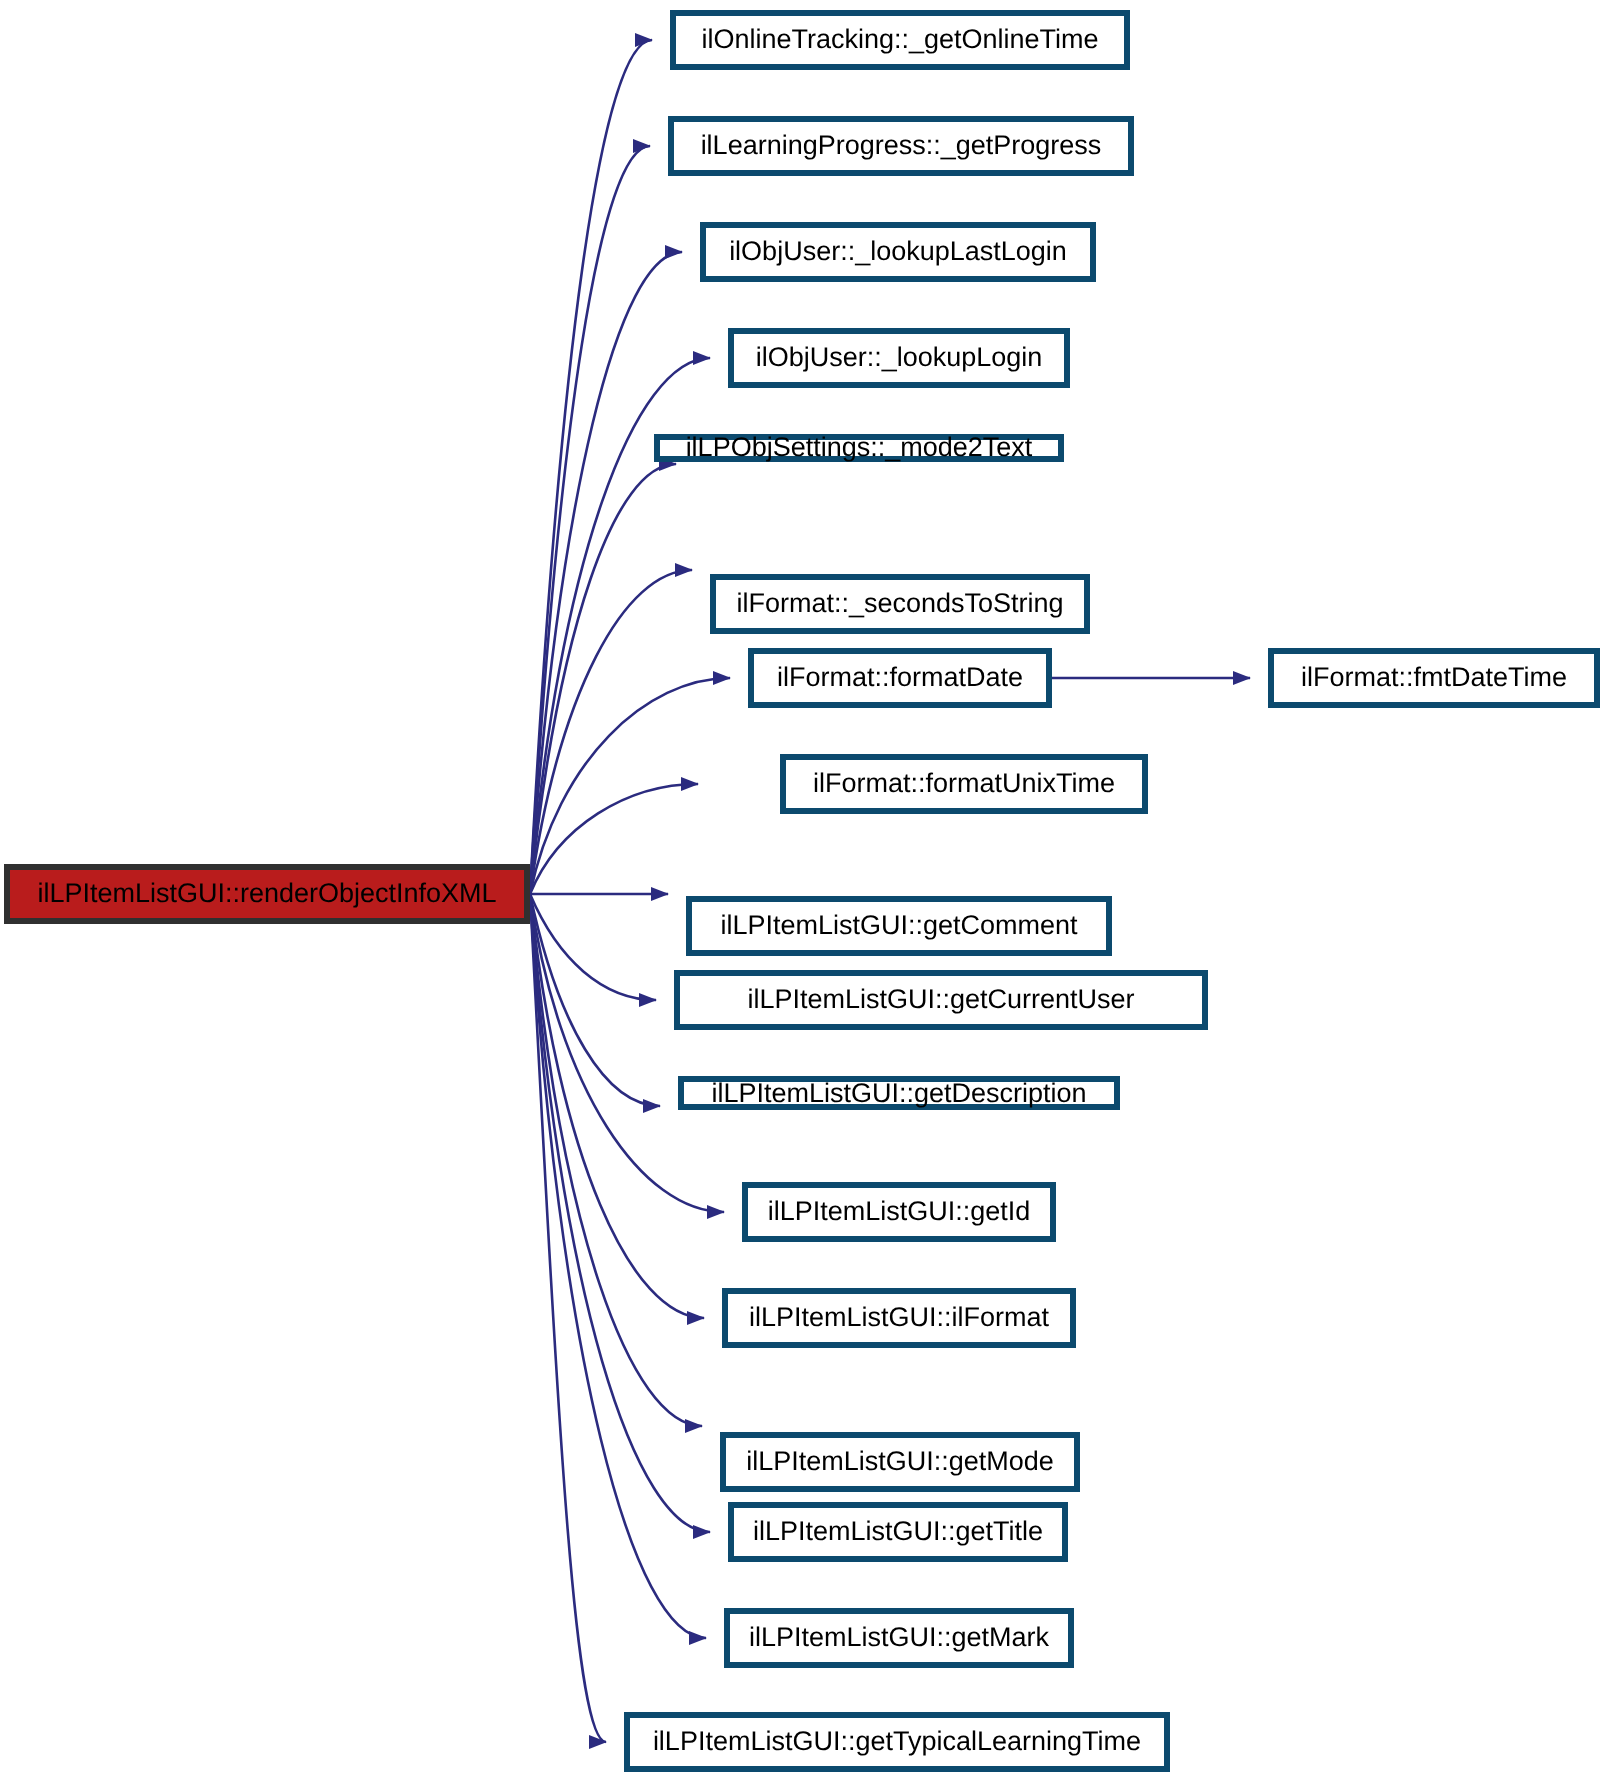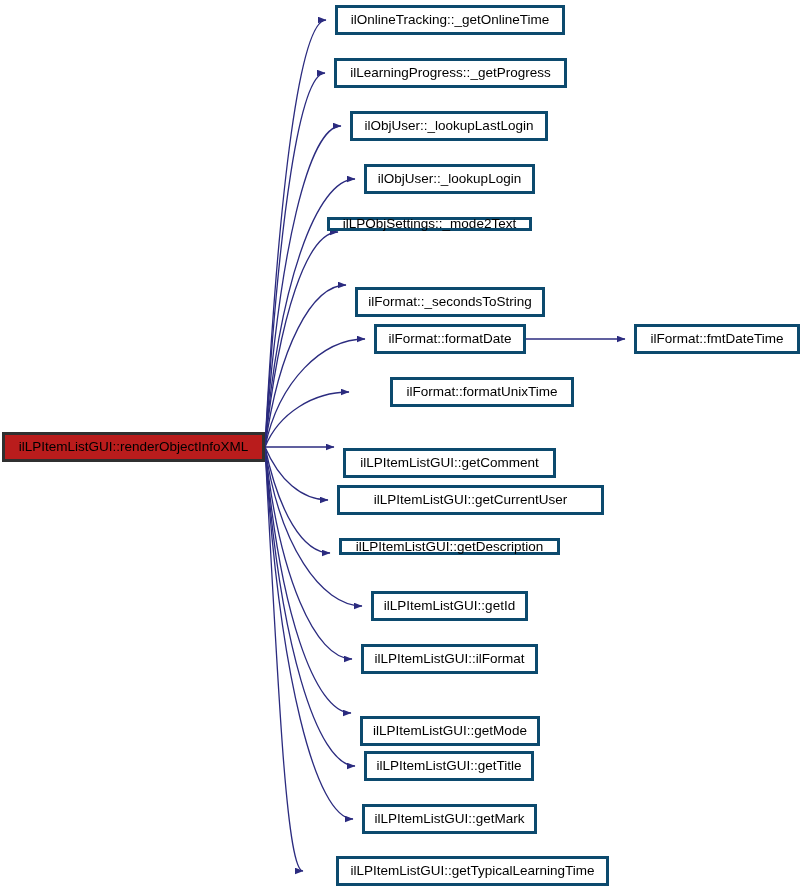--- a/index.html
+++ b/index.html
@@ -124,20 +124,20 @@
       </div>
       <div class="node" style="left: 360px; top: 716px; width: 180px; height: 30px;">
         <span class="node-label">ilLPItemListGUI::getMode</span>
       </div>
       <div class="node" style="left: 364px; top: 751px; width: 170px; height: 30px;">
         <span class="node-label">ilLPItemListGUI::getTitle</span>
       </div>
       <div class="node" style="left: 362px; top: 804px; width: 175px; height: 30px;">
         <span class="node-label">ilLPItemListGUI::getMark</span>
       </div>
-      <div class="node" style="left: 312px; top: 856px; width: 273px; height: 30px; margin-left: 24px;">
+      <div class="node" style="left: 312px; top: 856px; width: 273px; height: 30px;">
         <span class="node-label">ilLPItemListGUI::getTypicalLearningTime</span>
       </div>
       <div class="node" style="left: 634px; top: 324px; width: 166px; height: 30px;">
         <span class="node-label">ilFormat::fmtDateTime</span>
       </div>
     </div>
 </div>
 
 </body></html>

